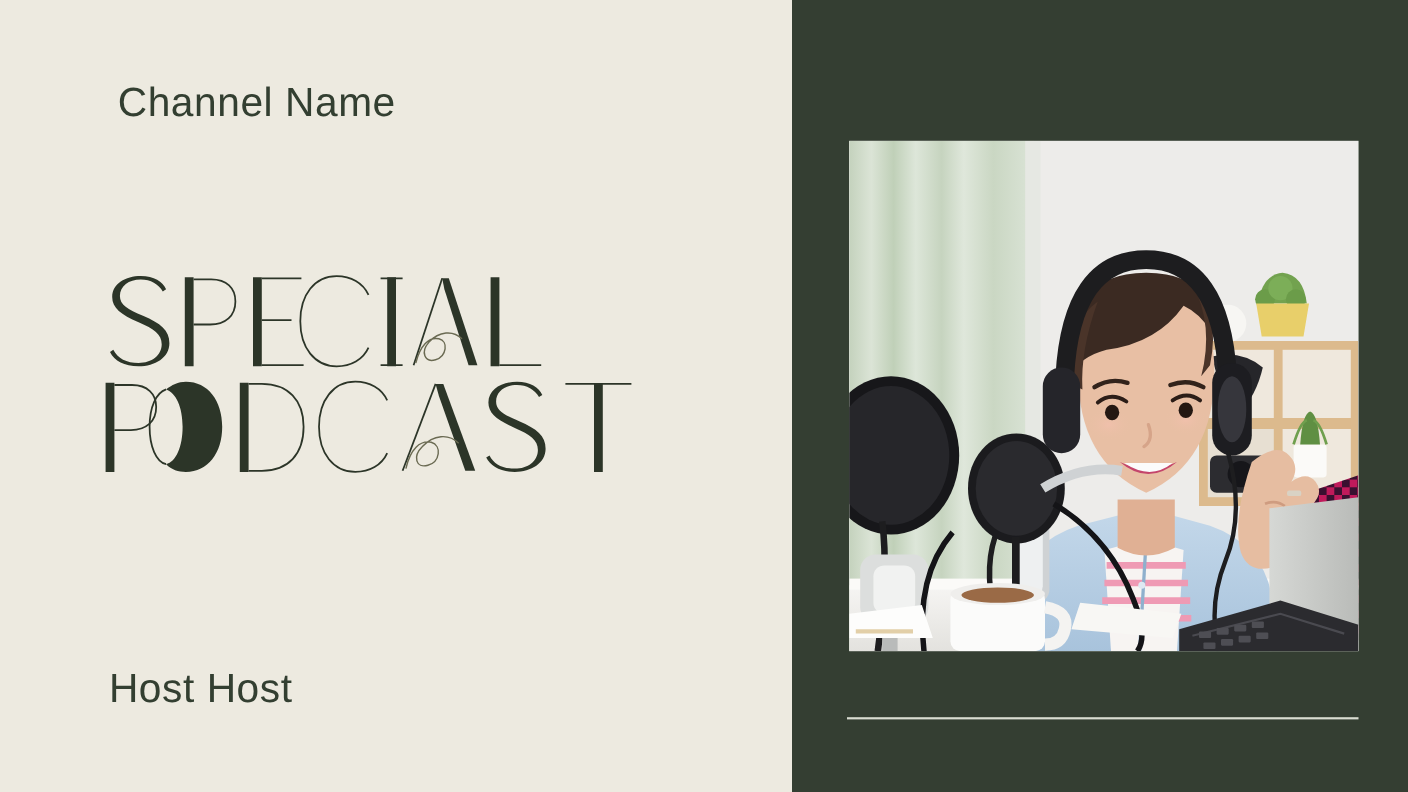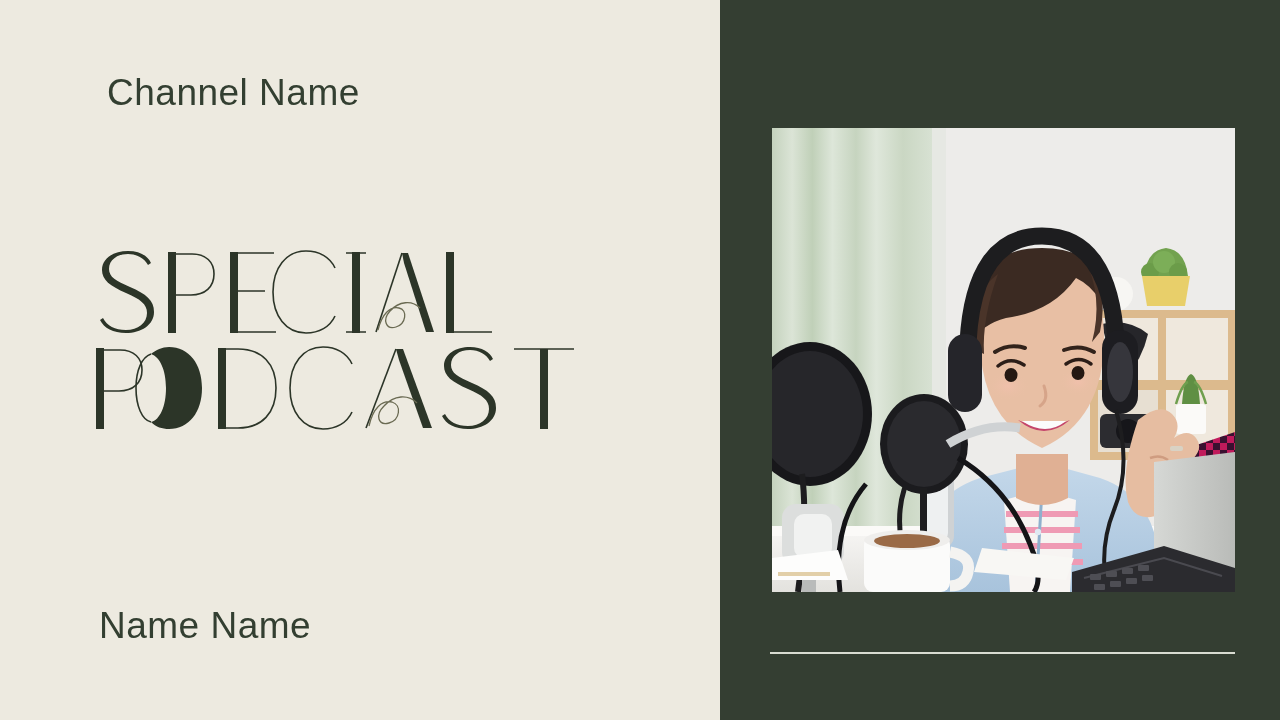--- a/index.html
+++ b/index.html
@@ -162,21 +162,21 @@
           <path class="swash" d="M279 82 C283 64 292 56 302 58 C312 61 310 76 299 79 C288 82 285 71 294 62 C304 51 318 50 327 59"></path>
 
           <path class="ser-thick" d="M354 22 C354 10 366 3 380 3 C392 3 400 8 403 15 L400 17 C396 10 389 6 380 6 C369 6 361 12 361 21 C361 29 368 33 382 39 C398 46 406 52 406 64 C406 77 393 85 378 85 C365 85 356 80 352 72 L355 70 C359 78 367 82 378 82 C390 82 399 75 399 65 C399 56 392 51 378 45 C362 38 354 32 354 22 Z"></path>
 
           <path class="ser-thick" d="M450 5 h8 v80 h-8 Z"></path>
           <path class="ser-thin" d="M424 5 h60"></path>
         </g>
       </svg>
     </div>
 
-    <div class="host-name">Name Name</div>
+    <div class="host-name">Host Host</div>
   </div>
 
   <div class="right-panel">
 
     <div class="photo-frame">
       <svg class="photo-svg" viewBox="0 0 463 464">
         <defs>
           <linearGradient id="curtain" x1="0" y1="0" x2="1" y2="0">
             <stop offset="0" stop-color="#c4d2bd"></stop>
             <stop offset="0.12" stop-color="#dbe4d6"></stop>

